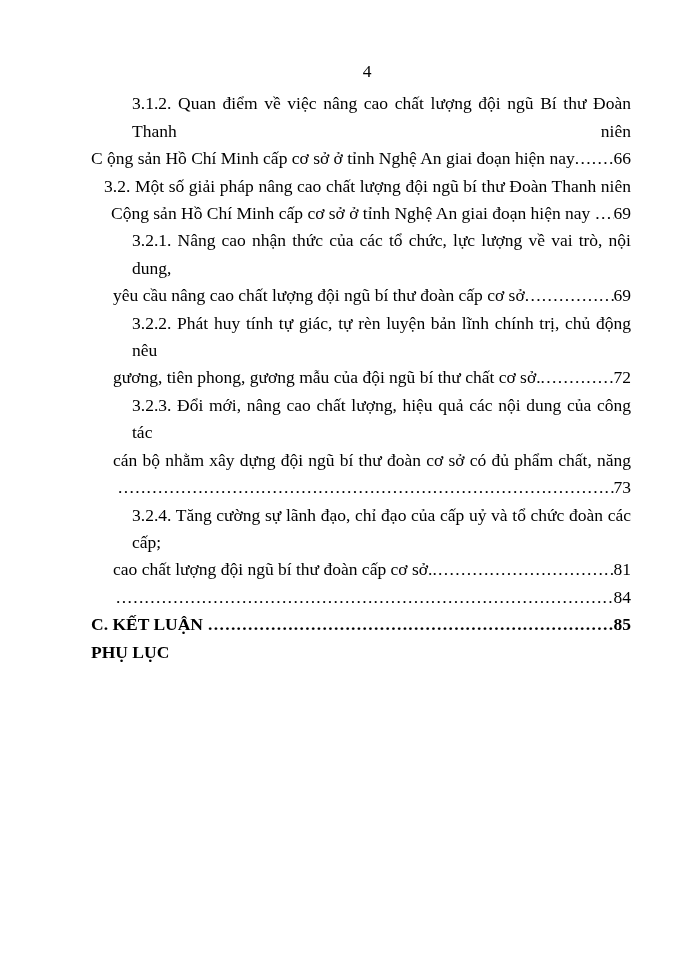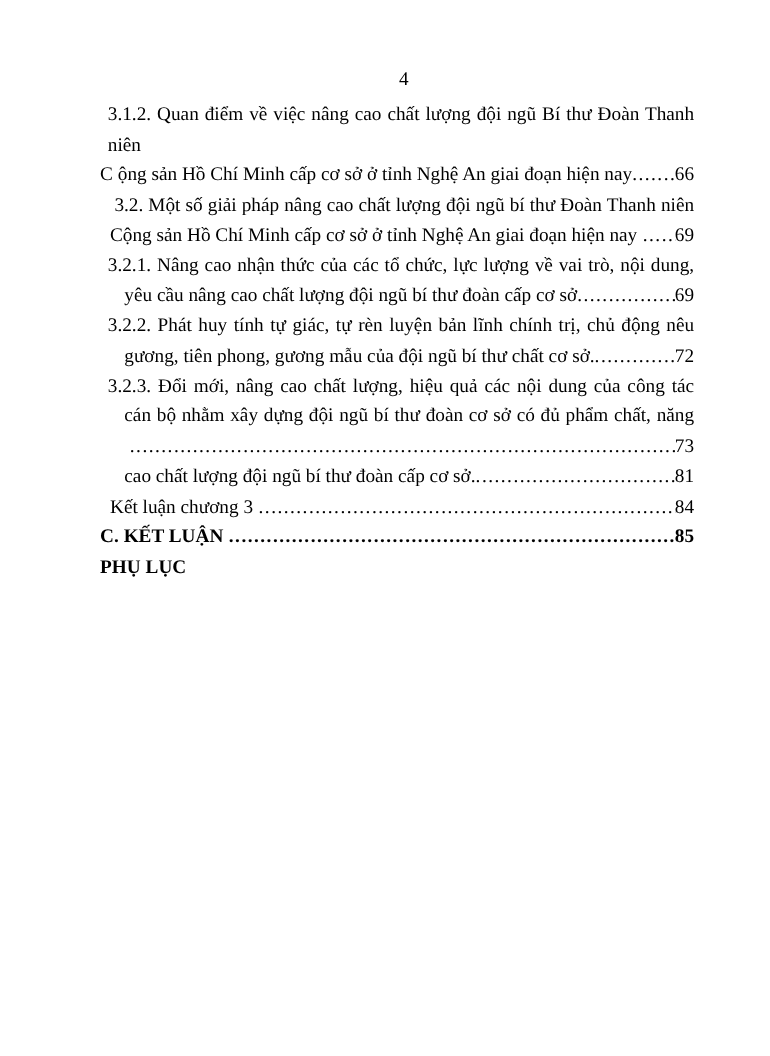--- a/index.html
+++ b/index.html
@@ -34,24 +34,24 @@
   .leader { display: flex; align-items: flex-end; }
   .leader .t { flex: 0 0 auto; white-space: nowrap; }
   .dots {
     flex: 1 1 auto; min-width: 0;
     overflow: hidden; white-space: nowrap;
     letter-spacing: 1.35px;
   }
   .dots.sp { padding-left: 5px; }
   .pg { flex: 0 0 auto; white-space: nowrap; }
   .bold { font-weight: bold; }
-  .i9  { margin-left: 9px; }
+  .i9  { margin-left: 20px; }
   .i13 { margin-left: 13px; }
   .i22 { margin-left: 22px; }
-  .i23 { margin-left: 7px; }
+  .i23 { margin-left: 41px; }
 </style>
 </head>
 <body>
 
 <div class="sheet">
   <div class="content">
 
     <div class="pageno">4</div>
 
     <div class="ln just i23"><span class="t">3.1.2. Quan điểm về việc nâng cao chất lượng đội ngũ Bí thư Đoàn Thanh niên</span></div>
@@ -88,30 +88,30 @@
 
     <div class="ln just i23"><span class="t">3.2.3. Đổi mới, nâng cao chất lượng, hiệu quả các nội dung của công tác</span></div>
 
     <div class="ln just i22"><span class="t">cán bộ nhằm xây dựng đội ngũ bí thư đoàn cơ sở có đủ phẩm chất, năng</span></div>
 
     <div class="ln leader i22">
         <span class="dots sp">....................................................................................................</span>
         <span class="pg">73</span>
     </div>
 
+    <div class="ln just i23"><span class="t">3.2.4. Tăng cường sự lãnh đạo, chỉ đạo của cấp uỷ và tổ chức đoàn các cấp;</span></div>
 
 
     <div class="ln leader i22">
       <span class="t">cao chất lượng đội ngũ bí thư đoàn cấp cơ sở.</span>
         <span class="dots">....................................................................................................</span>
         <span class="pg">81</span>
     </div>
 
     <div class="ln leader i9">
-      <span class="t">Kết luận chương 3</span>
         <span class="dots sp">....................................................................................................</span>
         <span class="pg">84</span>
     </div>
 
     <div class="ln leader bold">
       <span class="t">C. KẾT LUẬN</span>
         <span class="dots sp">....................................................................................................</span>
         <span class="pg">85</span>
     </div>
 

